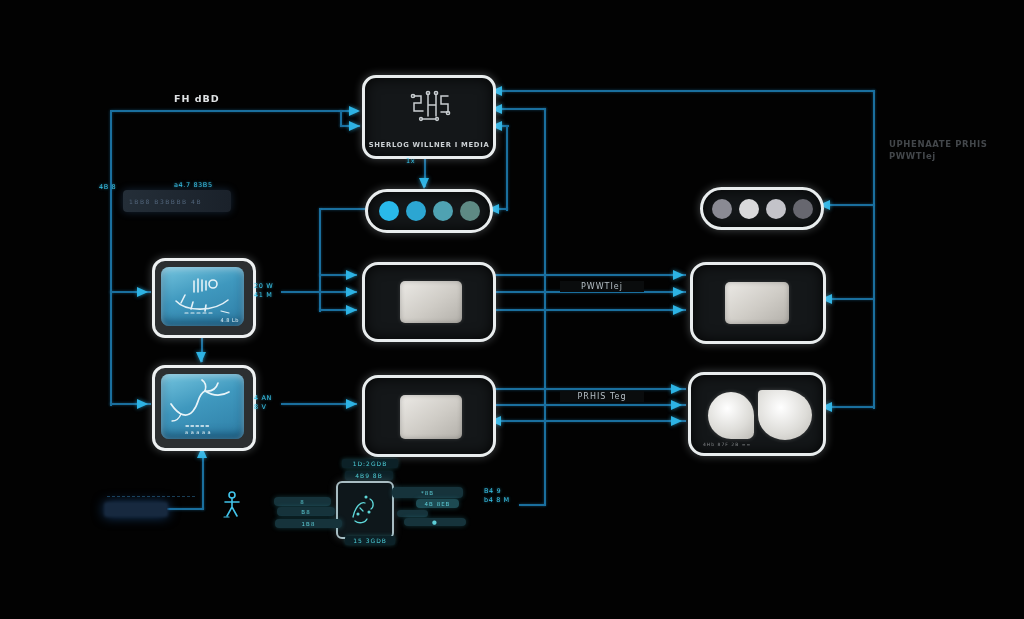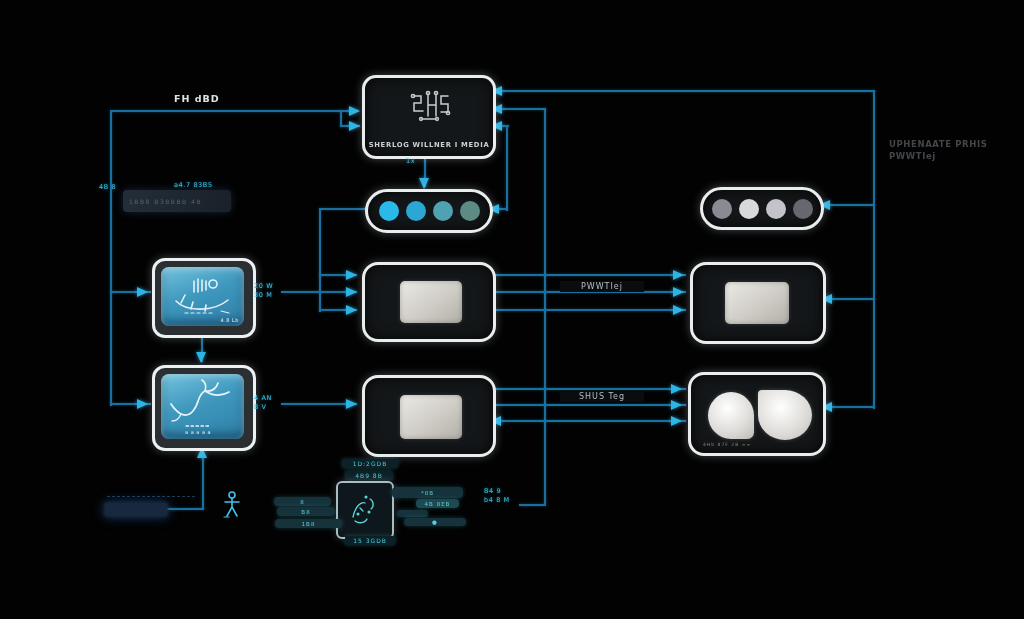--- a/index.html
+++ b/index.html
@@ -201,25 +201,25 @@
     <i class="blob blob-b" style="left:67px;top:15px;width:54px;height:50px"></i>
     <div class="caption" style="left:12px;bottom:6px">4Hb 87F 2B ==</div>
   </div>
 
   <div class="toplbl" style="left:174px;top:93px">FH dBD</div>
   <div class="graynote" style="left:889px;top:138px">
     <div>UPHENAATE PRHIS</div>
     <div>PWWTIej</div>
   </div>
   <div class="lbl-cyan" style="left:254px;top:282px">20 W</div>
-  <div class="lbl-cyan" style="left:254px;top:291px">30 M</div>
+  <div class="lbl-cyan" style="left:254px;top:291px">41 M</div>
   <div class="lbl-cyan" style="left:254px;top:394px">4 AN</div>
   <div class="lbl-cyan" style="left:254px;top:403px">8 V</div>
   <div class="midlbl" style="left:560px;top:281px;width:84px">PWWTIej</div>
-  <div class="midlbl" style="left:560px;top:391px;width:84px">SHUS Teg</div>
+  <div class="midlbl" style="left:560px;top:391px;width:84px">PRHIS Teg</div>
   <div class="lbl-cyan" style="left:484px;top:487px">B4 9</div>
   <div class="lbl-cyan" style="left:484px;top:496px">b4 8 M</div>
 
   <div class="lbl-cyan" style="left:99px;top:183px">4B 8</div>
   <div class="lbl-cyan" style="left:174px;top:181px">a4.7 83B5</div>
   <div class="tooltip-bar" style="left:123px;top:190px;width:96px;height:22px">
     <span>1BB8 B3BBBB 4B</span>
   </div>
 
   <div class="clusterlbl" style="left:342px;top:459px;width:52px">1D:2GDB</div>

